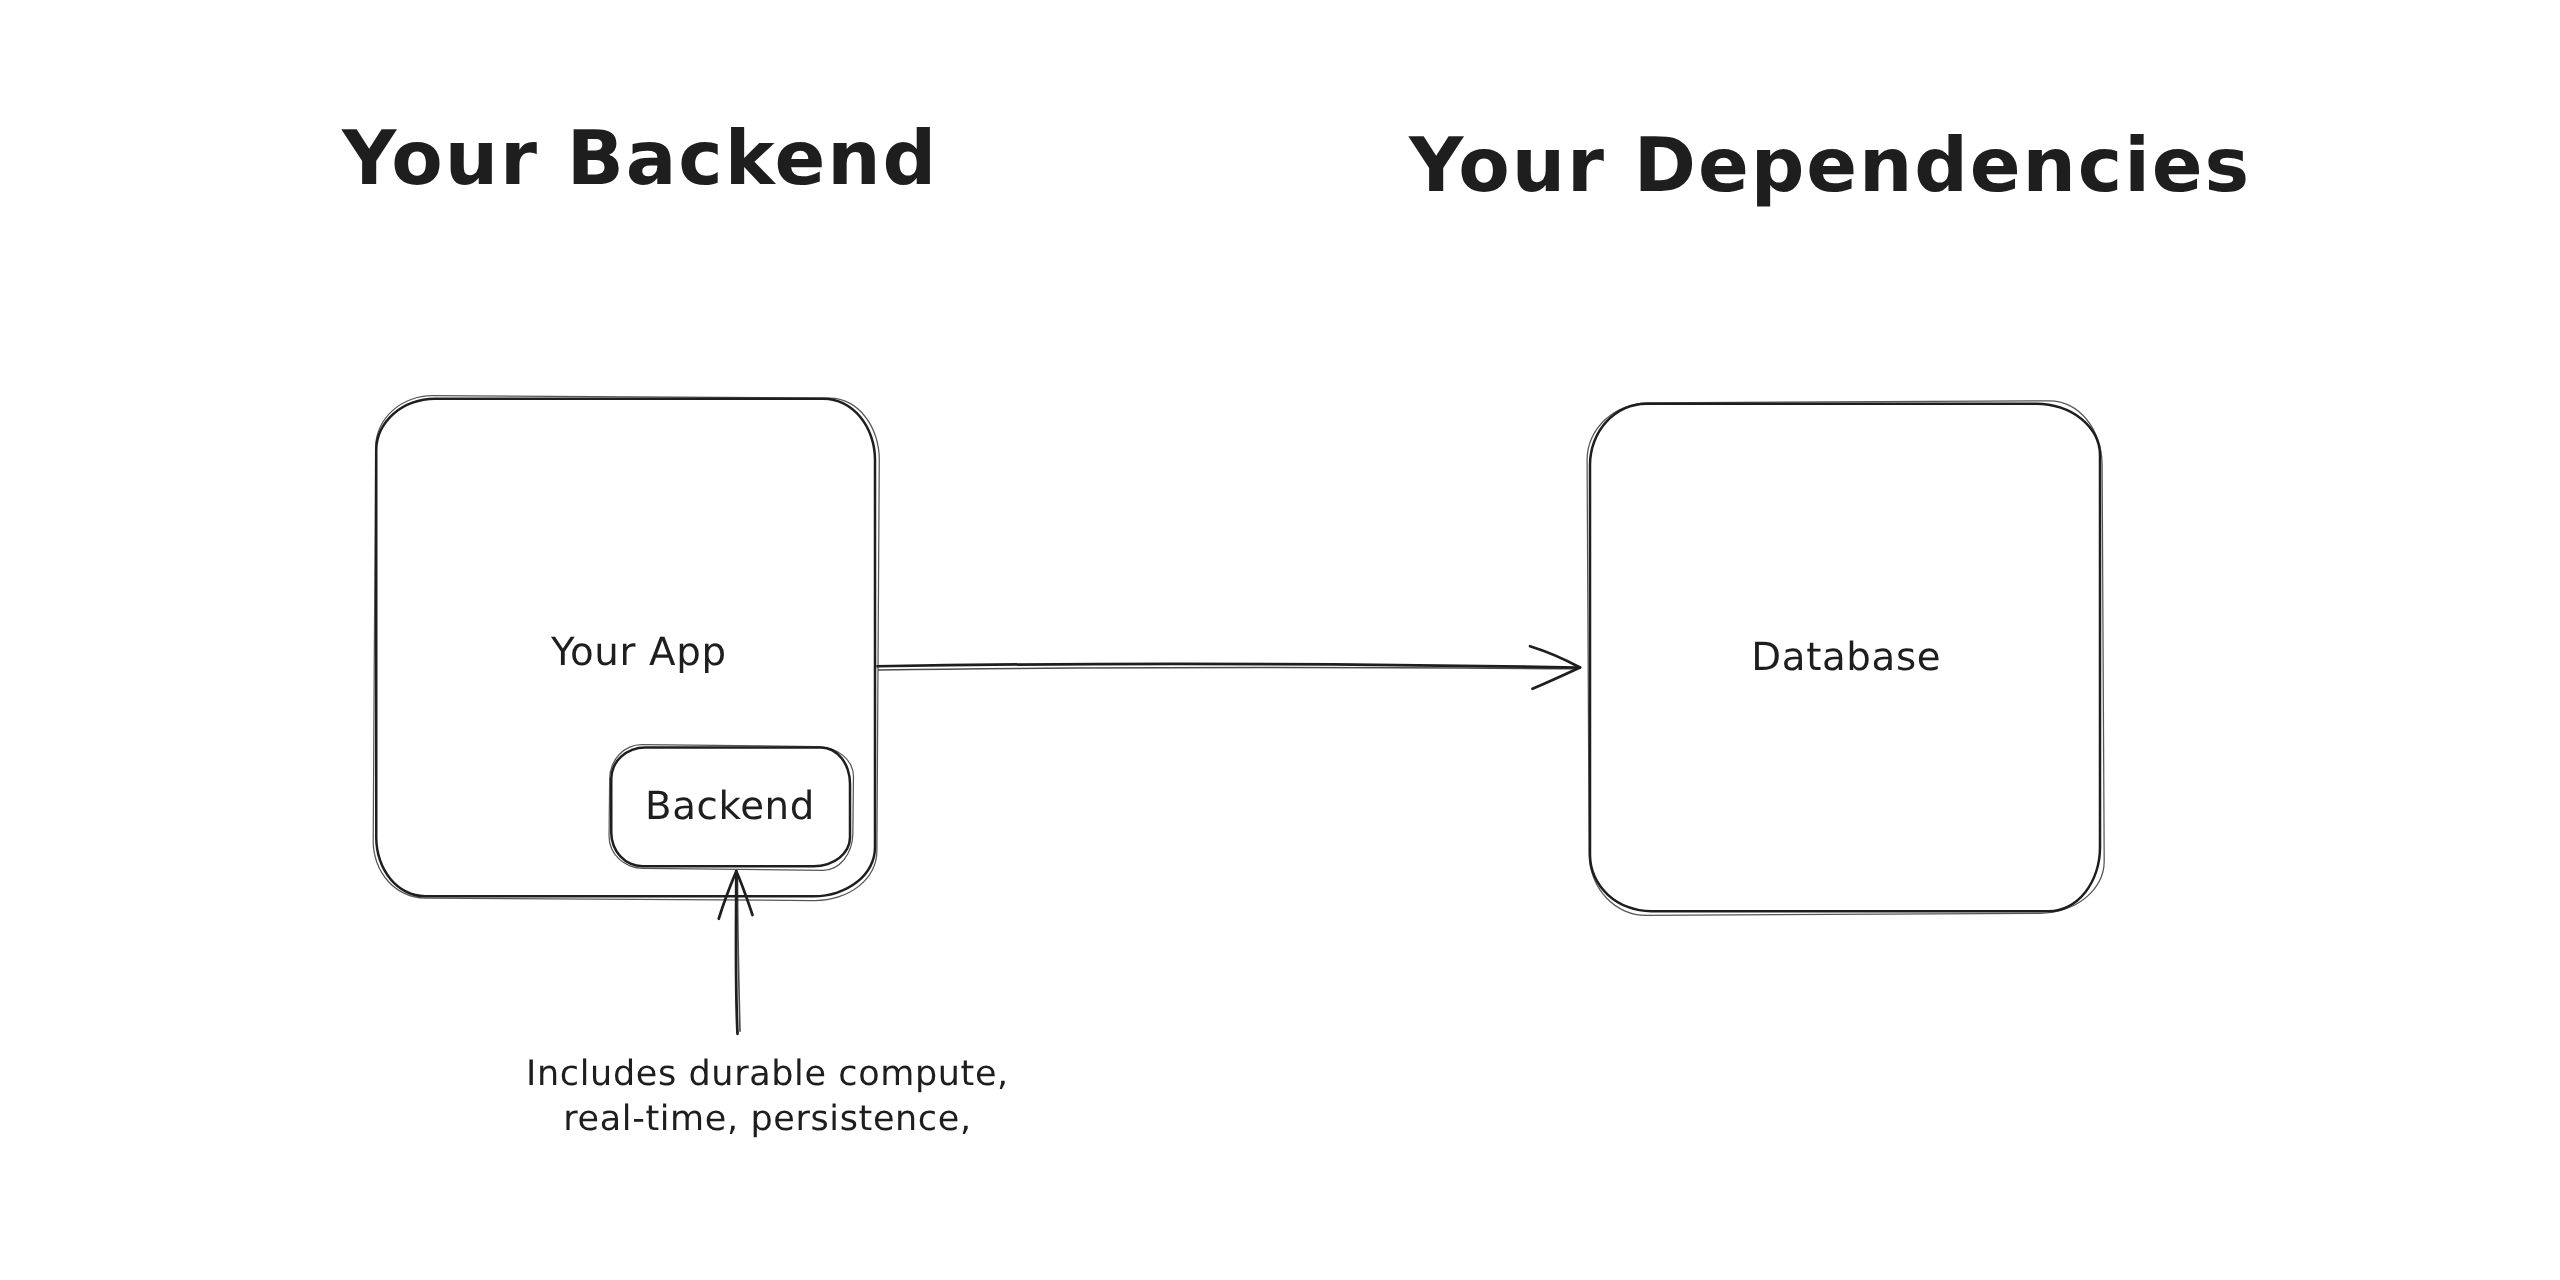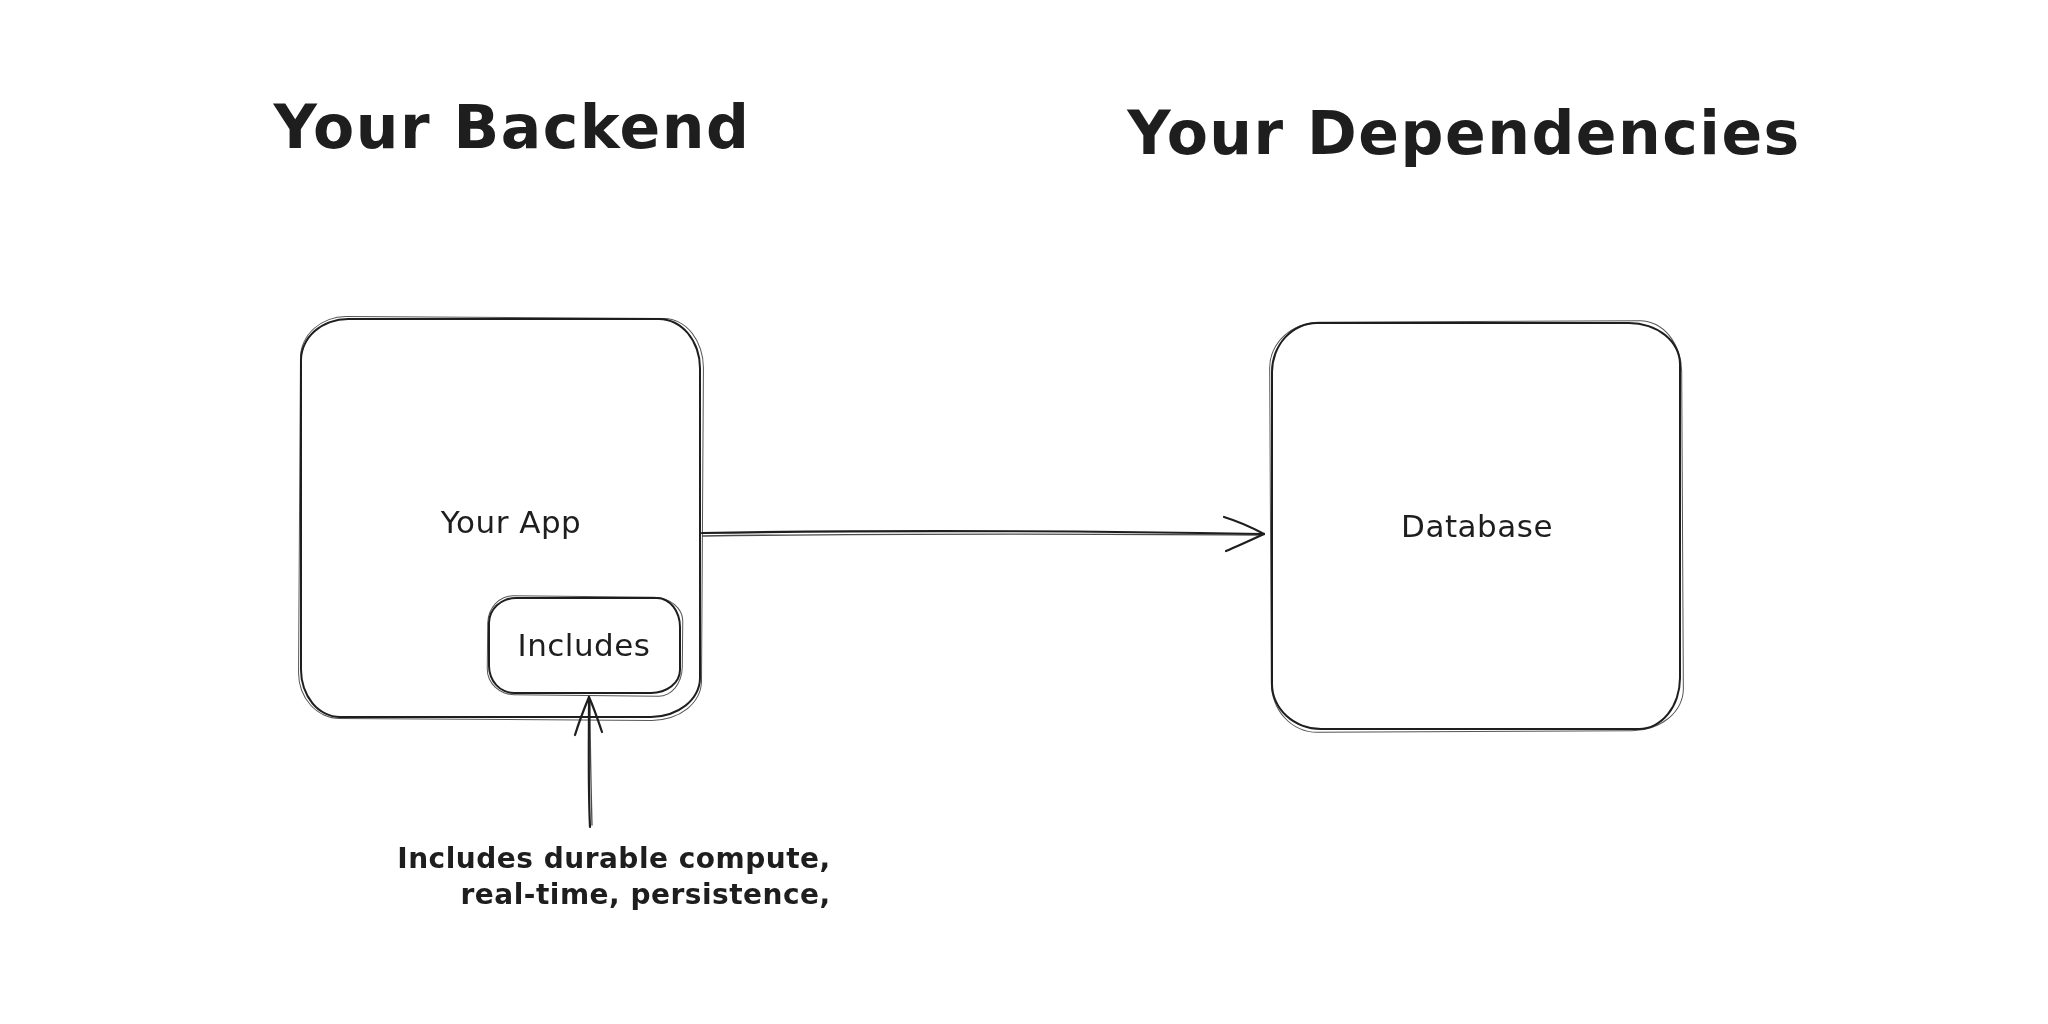--- a/index.html
+++ b/index.html
@@ -100,24 +100,24 @@
     stroke-linejoin: round;
   }
   .stroke-main   { stroke-width: 2.2; }
   .stroke-second { stroke-width: 1.3; opacity: 0.8; }
 
   
   .caption {
     position: absolute;
     left: 614px; top: 841px;
     transform: translateX(-50%);
-    text-align: right;
+    text-align: center;
     font-size: 28px;
     line-height: 36px;
-    font-weight: 700;
+    font-weight: 400;
     letter-spacing: 0.5px;
     white-space: nowrap;
     color: var(--ink);
   }
 </style>
 </head>
 <body>
 
 <div class="stage">
 
@@ -126,21 +126,21 @@
   <div class="title t-right">Your Dependencies</div>
 
   <div class="box app-box"></div>
 
   <div class="box rivet-box"></div>
 
   <div class="box db-box"></div>
 
   <span class="label app-label">Your App</span>
 
-  <span class="label rivet-label">Includes</span>
+  <span class="label rivet-label">Backend</span>
 
   <span class="label db-label">Database</span>
 
   <svg class="arrows" viewBox="0 0 2048 1024">
 
     <g>
       <path class="stroke-main" d="M702 533 C 880 530, 1090 531, 1262 534"></path>
       <path class="stroke-second" d="M703 536 C 910 533, 1120 534, 1261 535"></path>
       <path class="stroke-main" d="M1264 534 C 1251 527, 1237 521, 1224 517"></path>
       <path class="stroke-main" d="M1264 534 C 1251 540, 1238 546, 1226 551"></path>

